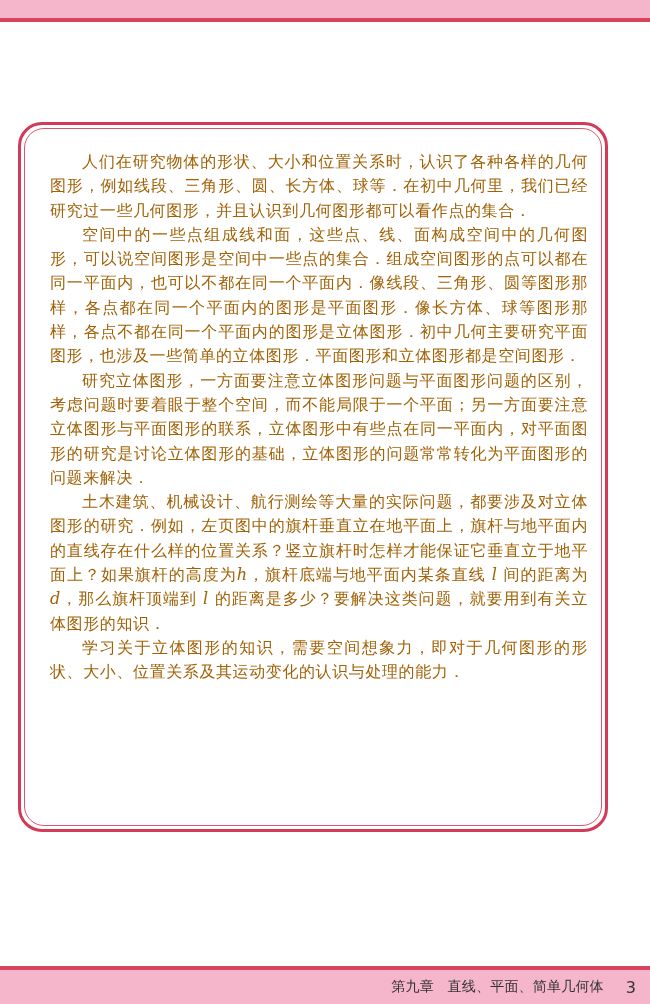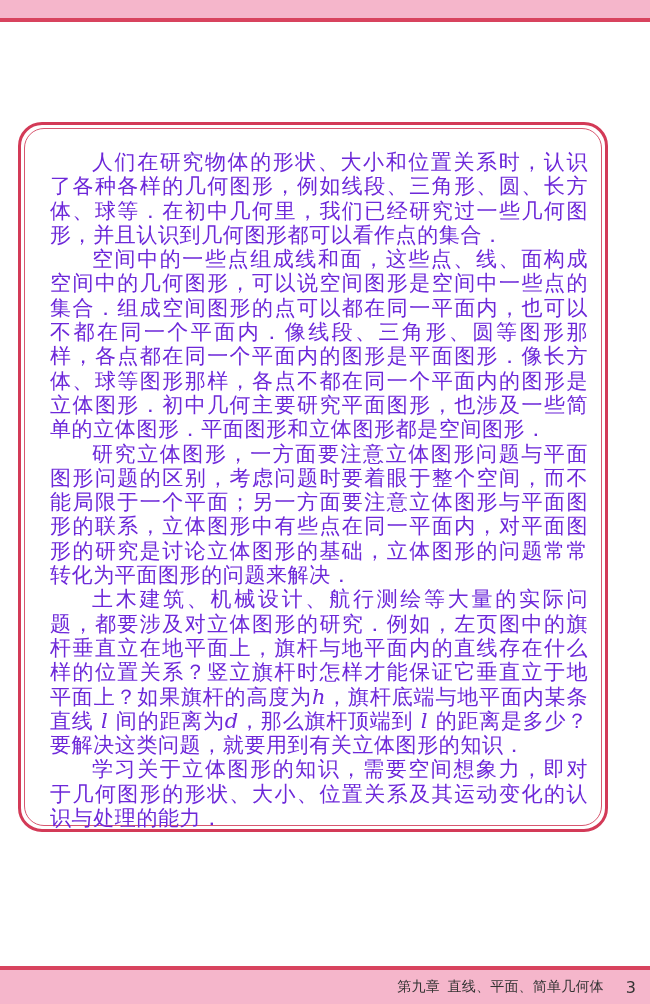--- a/index.html
+++ b/index.html
@@ -21,41 +21,41 @@
       border: 3px solid #d33a57; border-radius: 24px;
       box-sizing: border-box;
     }
     .frame-inner {
       position: absolute; left: 24px; top: 128px; width: 578px; height: 698px;
       border: 1px solid #d8566f; border-radius: 20px;
       box-sizing: border-box;
     }
     .content {
       position: absolute; left: 50px; top: 150px; width: 538px;
-      font-size: 21px; line-height: 24.3px; color: #6d28d9;
+      font-size: 16px; line-height: 24.3px; color: #a16207;
       letter-spacing: 0.6px; text-align: justify;
     }
     .content p { margin: 0; text-indent: 2em; }
     .content i { font-family: "DejaVu Serif", serif; font-style: italic; }
     .bottom-rule {
       position: absolute; left: 0; top: 966px; width: 650px; height: 4px;
       background: #d8435e;
     }
     .bottom-band {
       position: absolute; left: 0; top: 970px; width: 650px; height: 34px;
       background: #f5b6cb;
     }
     .footer {
       position: absolute; right: 14px; top: 976px; height: 22px;
       display: flex; align-items: center; gap: 18px;
       font-family: "DejaVu Sans", "Liberation Sans", sans-serif;
       font-size: 14px; color: #333;
     }
     .footer .chapter { letter-spacing: 0.2px; }
-    .footer .chapter-title { margin-left: 3px; }
+    .footer .chapter-title { margin-left: 9px; }
     .footer .page-num { font-size: 16px; margin-left: 4px; }
   </style>
 </head>
 <body>
 
 <div class="top-band"></div>
 <div class="top-rule"></div>
 
 <div class="frame-outer"></div>
 <div class="frame-inner"></div>

